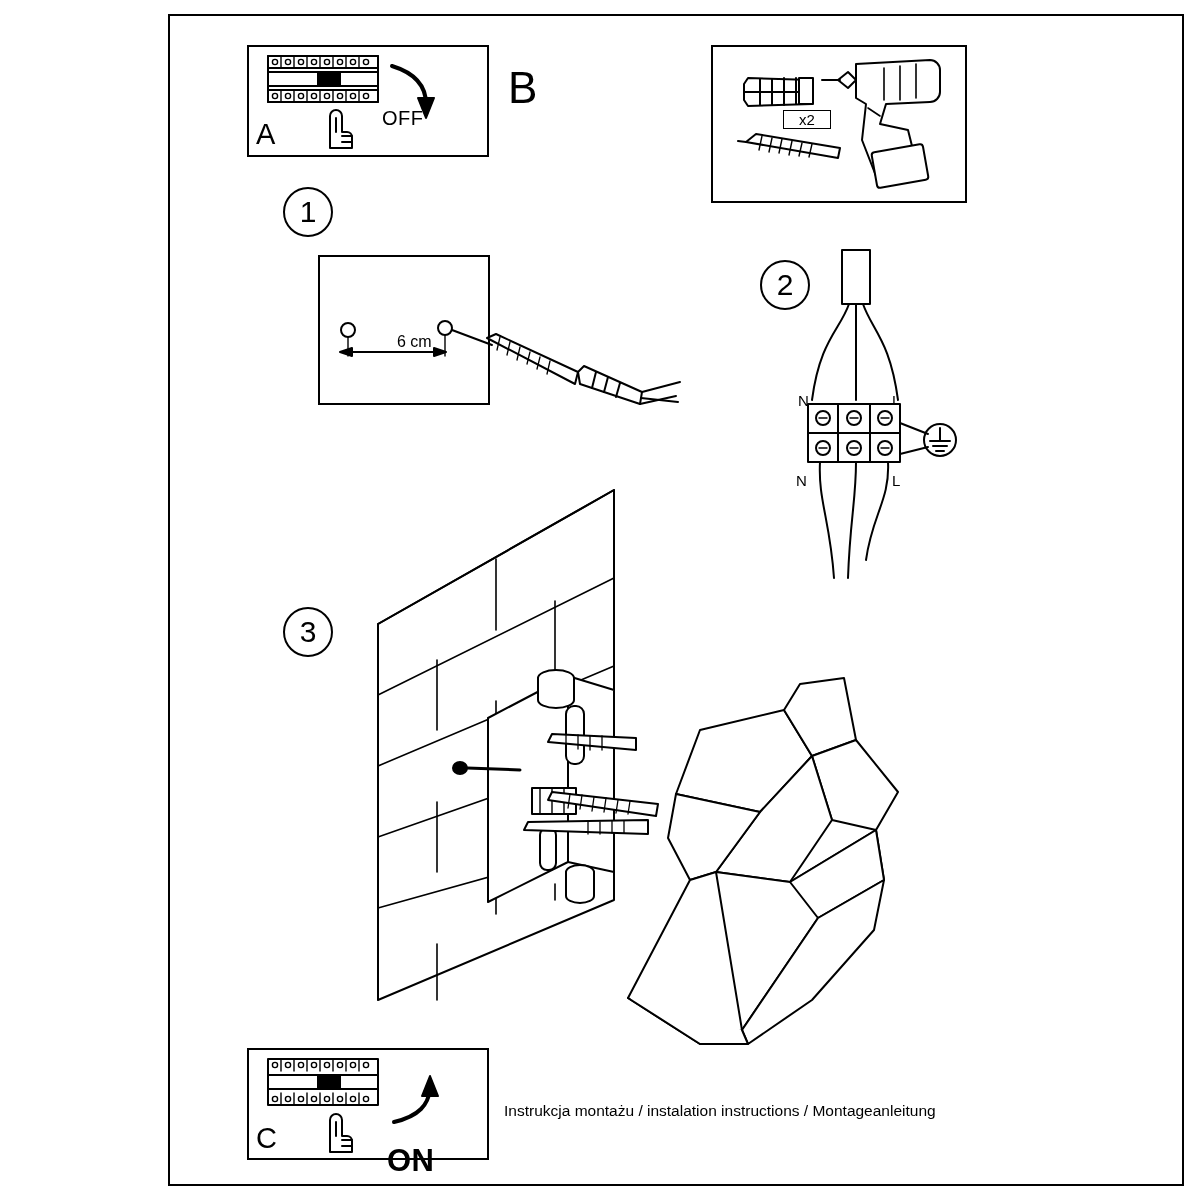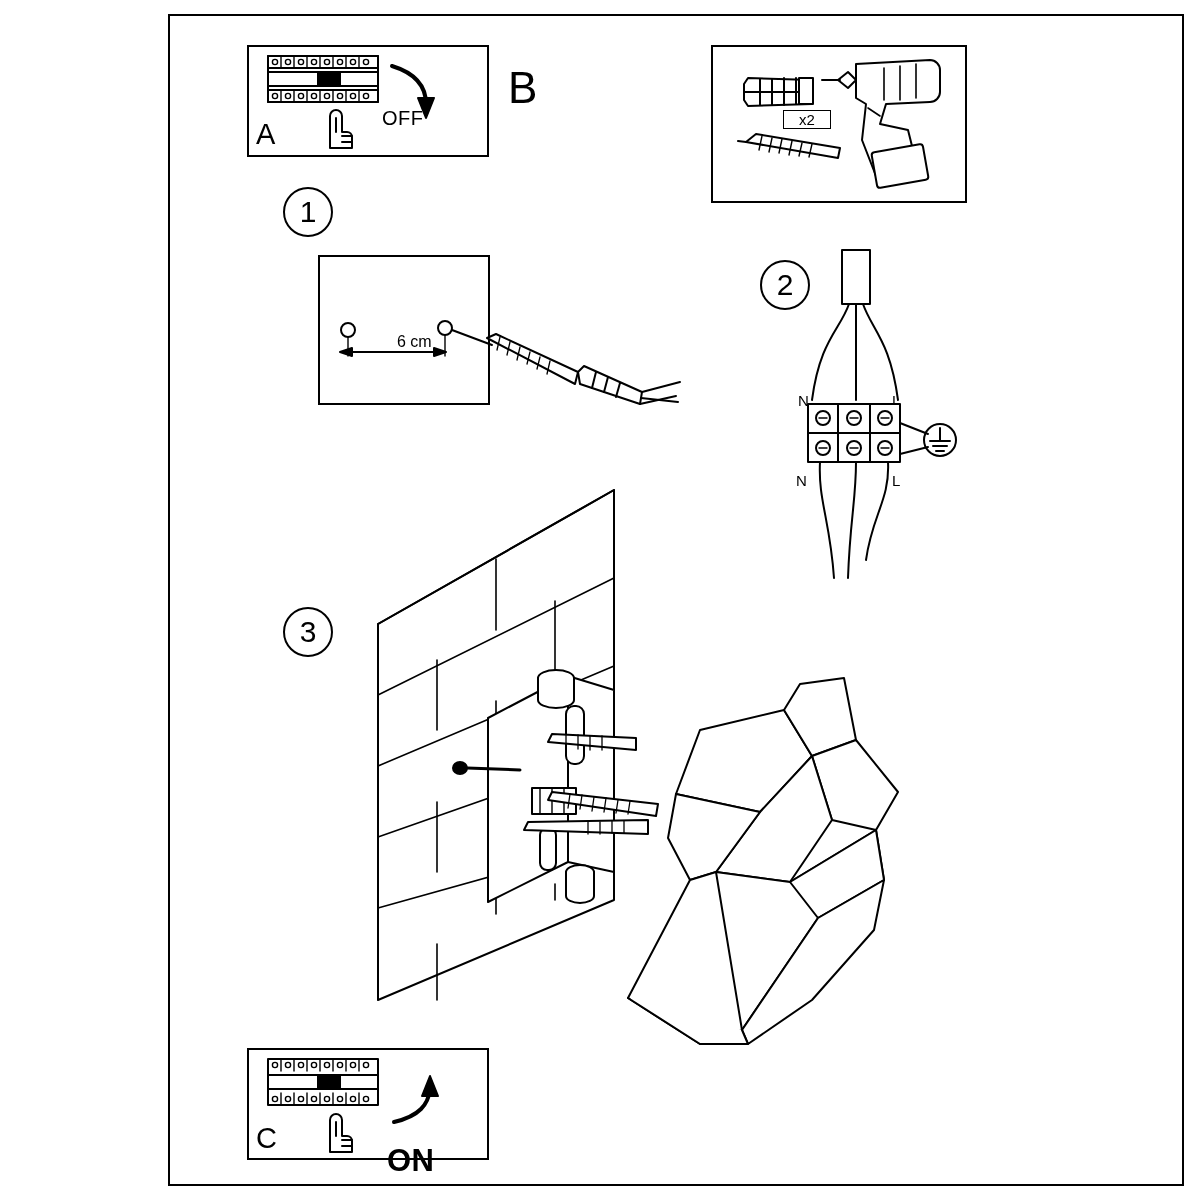--- a/index.html
+++ b/index.html
@@ -128,20 +128,21 @@
   <div class="t-label" id="lbl-n-top">N</div>
   <div class="t-label" id="lbl-l-top">L</div>
   <div class="t-label" id="lbl-n-bot">N</div>
   <div class="t-label" id="lbl-l-bot">L</div>
 
   <div class="box" id="panel-c"></div>
   <div id="label-c">C</div>
   <div id="label-on">ON</div>
 
   <div id="caption">
+    <div>Instrukcja montażu / instalation instructions / Montageanleitung</div>
   </div>
 
   <svg class="svg-layer" viewBox="0 0 1200 1200" xmlns="http://www.w3.org/2000/svg">
     <g fill="none" stroke="#000" stroke-width="2" stroke-linecap="round" stroke-linejoin="round">
 
       <g>
         <rect x="268" y="56" width="110" height="46" fill="#fff" stroke-width="2"></rect>
         <rect x="268" y="56" width="110" height="12" fill="#fff"></rect>
         <rect x="268" y="90" width="110" height="12" fill="#fff"></rect>
         <line x1="268" y1="72" x2="378" y2="72"></line>

